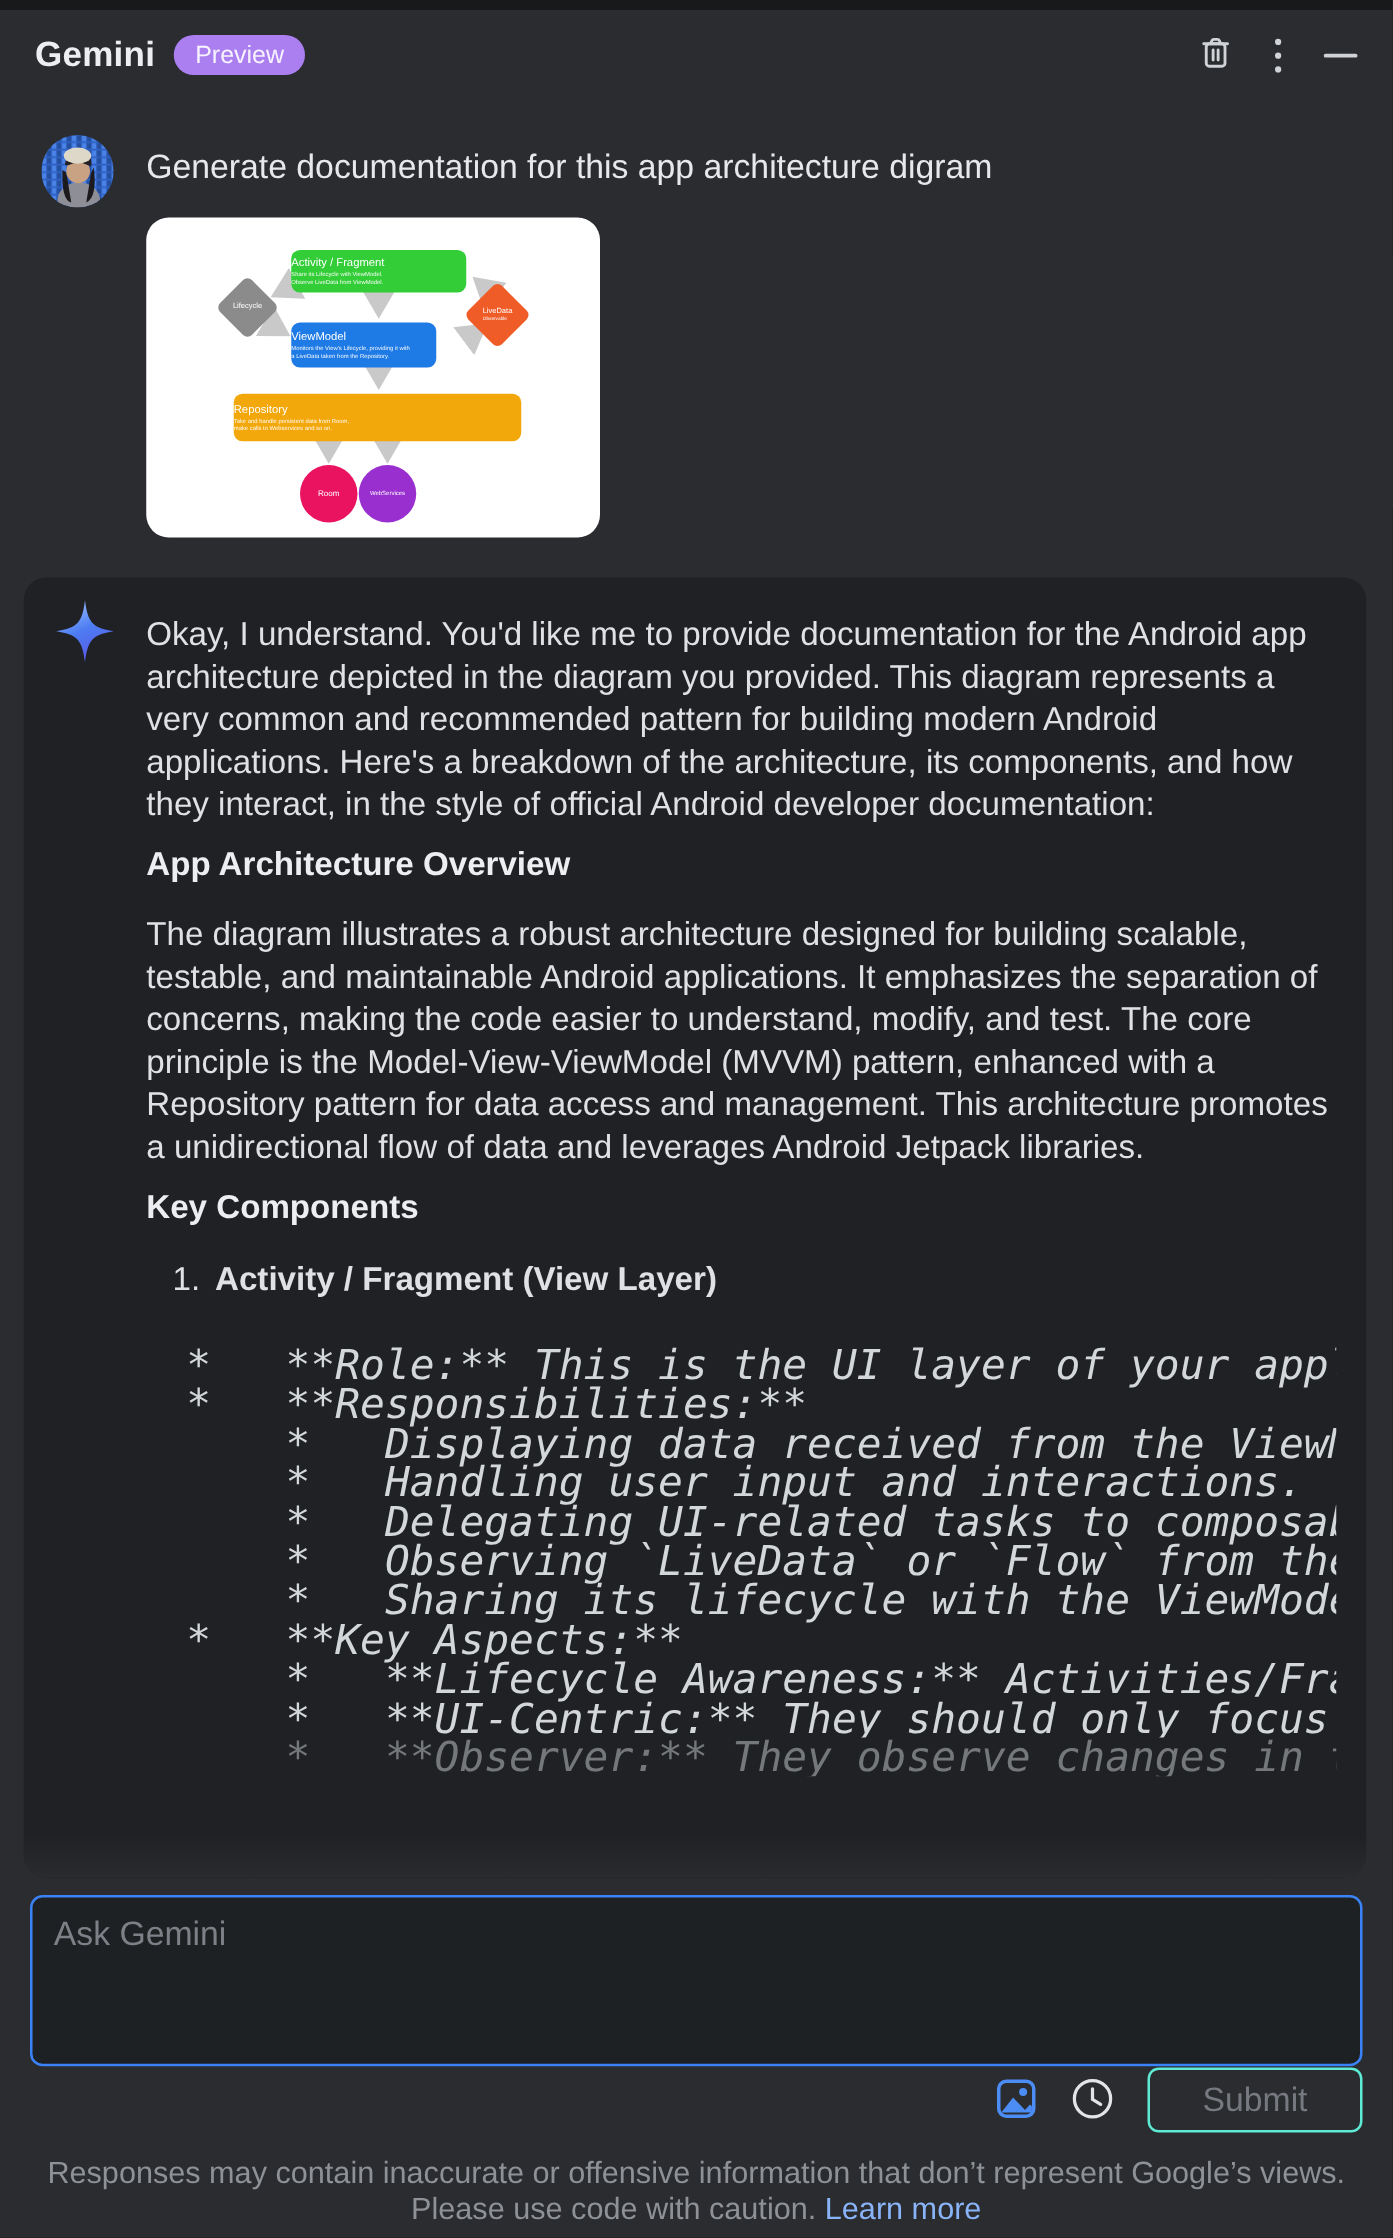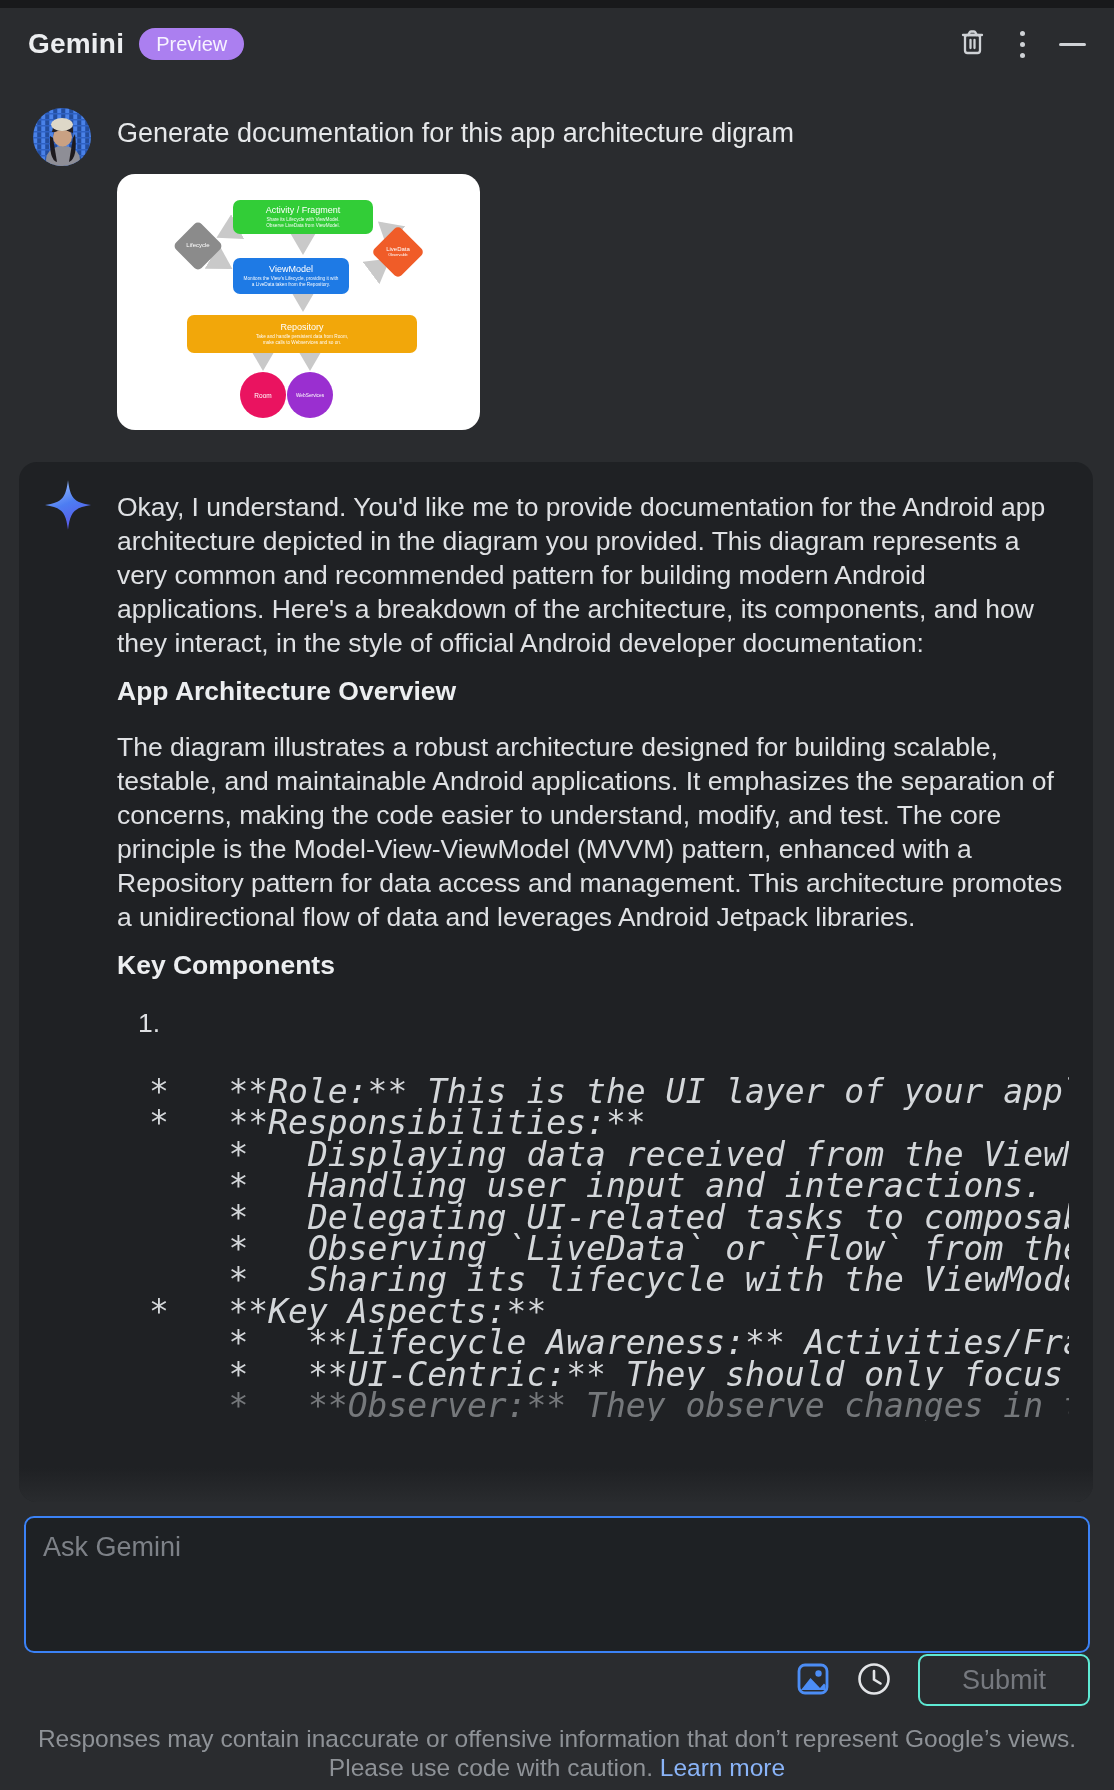--- a/index.html
+++ b/index.html
@@ -22,21 +22,21 @@
   .kebab .dot{width:5px;height:5px;border-radius:50%;background:#cfd2d6;}
   .minimize-bar{width:27px;height:3px;background:#cfd2d6;border-radius:2px;}
 
   
   .avatar{position:absolute;left:33px;top:108px;width:58px;height:58px;border-radius:50%;overflow:hidden;}
   .user-text{position:absolute;left:117px;top:118px;width:900px;font-size:27px;color:#e6e8ea;}
 
   
   .attachment{position:absolute;left:117px;top:174px;width:363px;height:256px;background:#ffffff;
     border-radius:18px;cursor:pointer;}
-  .dg{position:absolute;color:#fff;text-align:center;}
+  .dg{position:absolute;color:#fff;text-align:left;}
   .dg-box{border-radius:7px;display:flex;flex-direction:column;justify-content:center;line-height:1.3;}
   .dg-box .t{font-size:9px;}
   .dg-box .s{font-size:4.7px;white-space:pre-line;opacity:.95;margin-top:1px;}
   .dg-activity{left:116px;top:26px;width:140px;height:34px;background:#32cd37;}
   .dg-viewmodel{left:116px;top:84px;width:116px;height:36px;background:#1e7ae5;}
   .dg-repository{left:70px;top:141px;width:230px;height:38px;background:#f2a70a;}
   .diamond{display:flex;align-items:center;justify-content:center;}
   .diamond .rot{position:absolute;left:0;top:0;width:100%;height:100%;transform:rotate(45deg);border-radius:5px;}
   .diamond .lbl{position:relative;font-size:6px;line-height:1.2;}
   .diamond .lbl .tiny{font-size:3.8px;display:block;}
@@ -195,20 +195,21 @@
     </defs>
     <path d="M50 0 C55 38 62 48 100 54 C62 60 55 70 50 108 C45 70 38 60 0 54 C38 48 45 38 50 0 Z" fill="url(#sg)"></path>
   </svg>
   <div class="resp-body">
     <p>Okay, I understand. You'd like me to provide documentation for the Android app architecture depicted in the diagram you provided. This diagram represents a very common and recommended pattern for building modern Android applications. Here's a breakdown of the architecture, its components, and how they interact, in the style of official Android developer documentation:</p>
     <p class="resp-h">App Architecture Overview</p>
     <p class="resp-p2">The diagram illustrates a robust architecture designed for building scalable, testable, and maintainable Android applications. It emphasizes the separation of concerns, making the code easier to understand, modify, and test. The core principle is the Model-View-ViewModel (MVVM) pattern, enhanced with a Repository pattern for data access and management. This architecture promotes a unidirectional flow of data and leverages Android Jetpack libraries.</p>
     <p class="resp-h">Key Components</p>
     <div class="list-item">
       <span class="list-num">1.</span>
+      <span class="list-title">Activity / Fragment (View Layer)</span>
     </div>
     <div class="code">*   **Role:** This is the UI layer of your application. Acti
 *   **Responsibilities:**
     *   Displaying data received from the ViewModel.
     *   Handling user input and interactions.
     *   Delegating UI-related tasks to composable functions
     *   Observing `LiveData` or `Flow` from the ViewModel to
     *   Sharing its lifecycle with the ViewModel.
 *   **Key Aspects:**
     *   **Lifecycle Awareness:** Activities/Fragments are li

